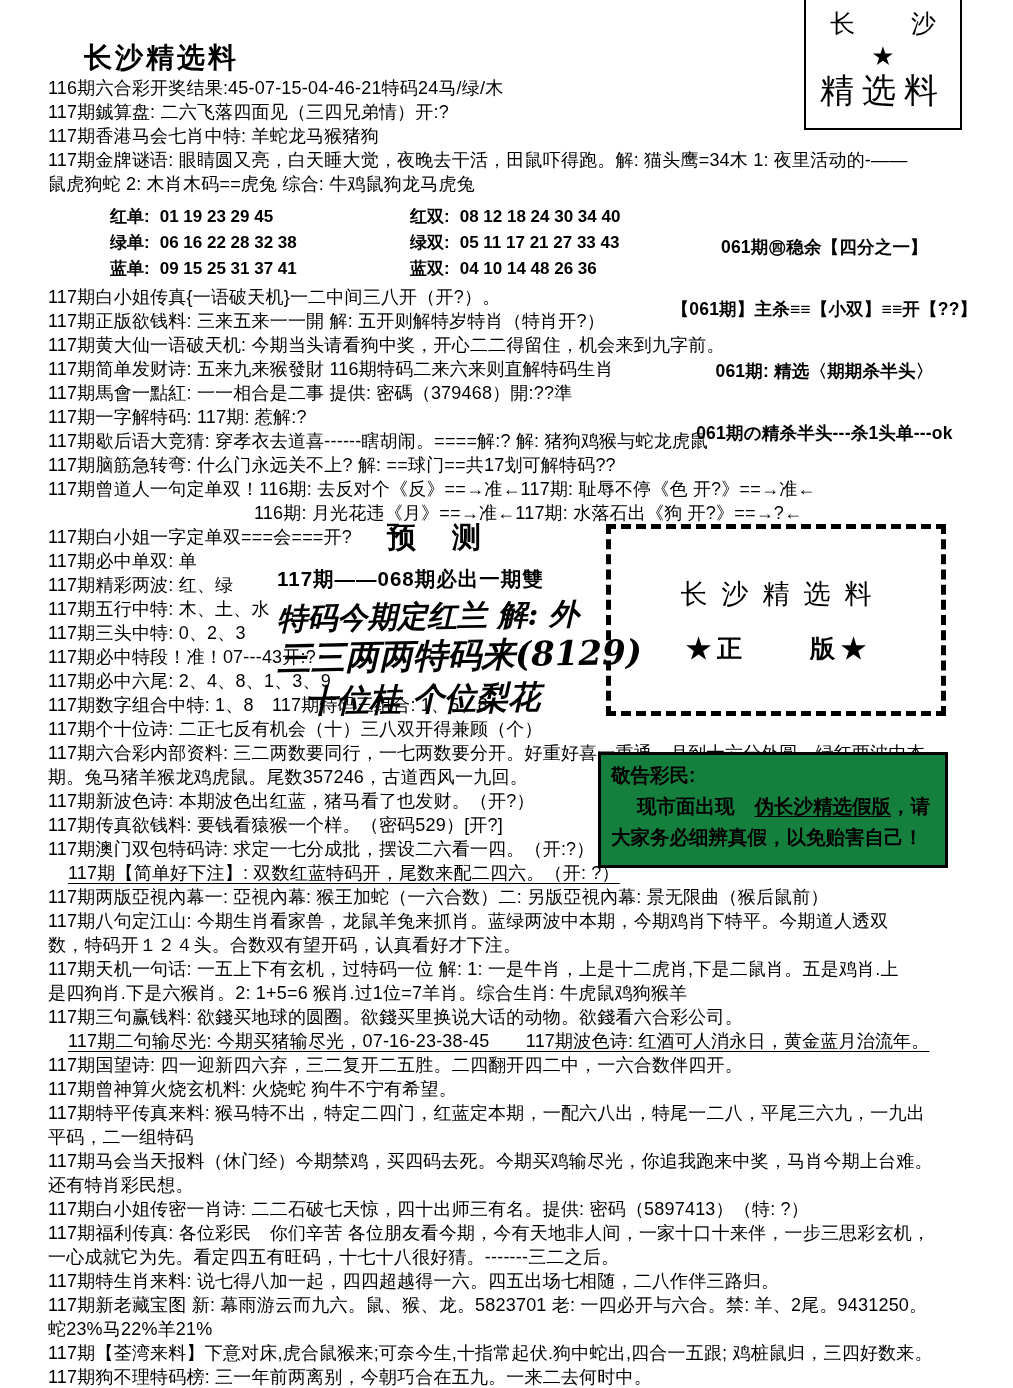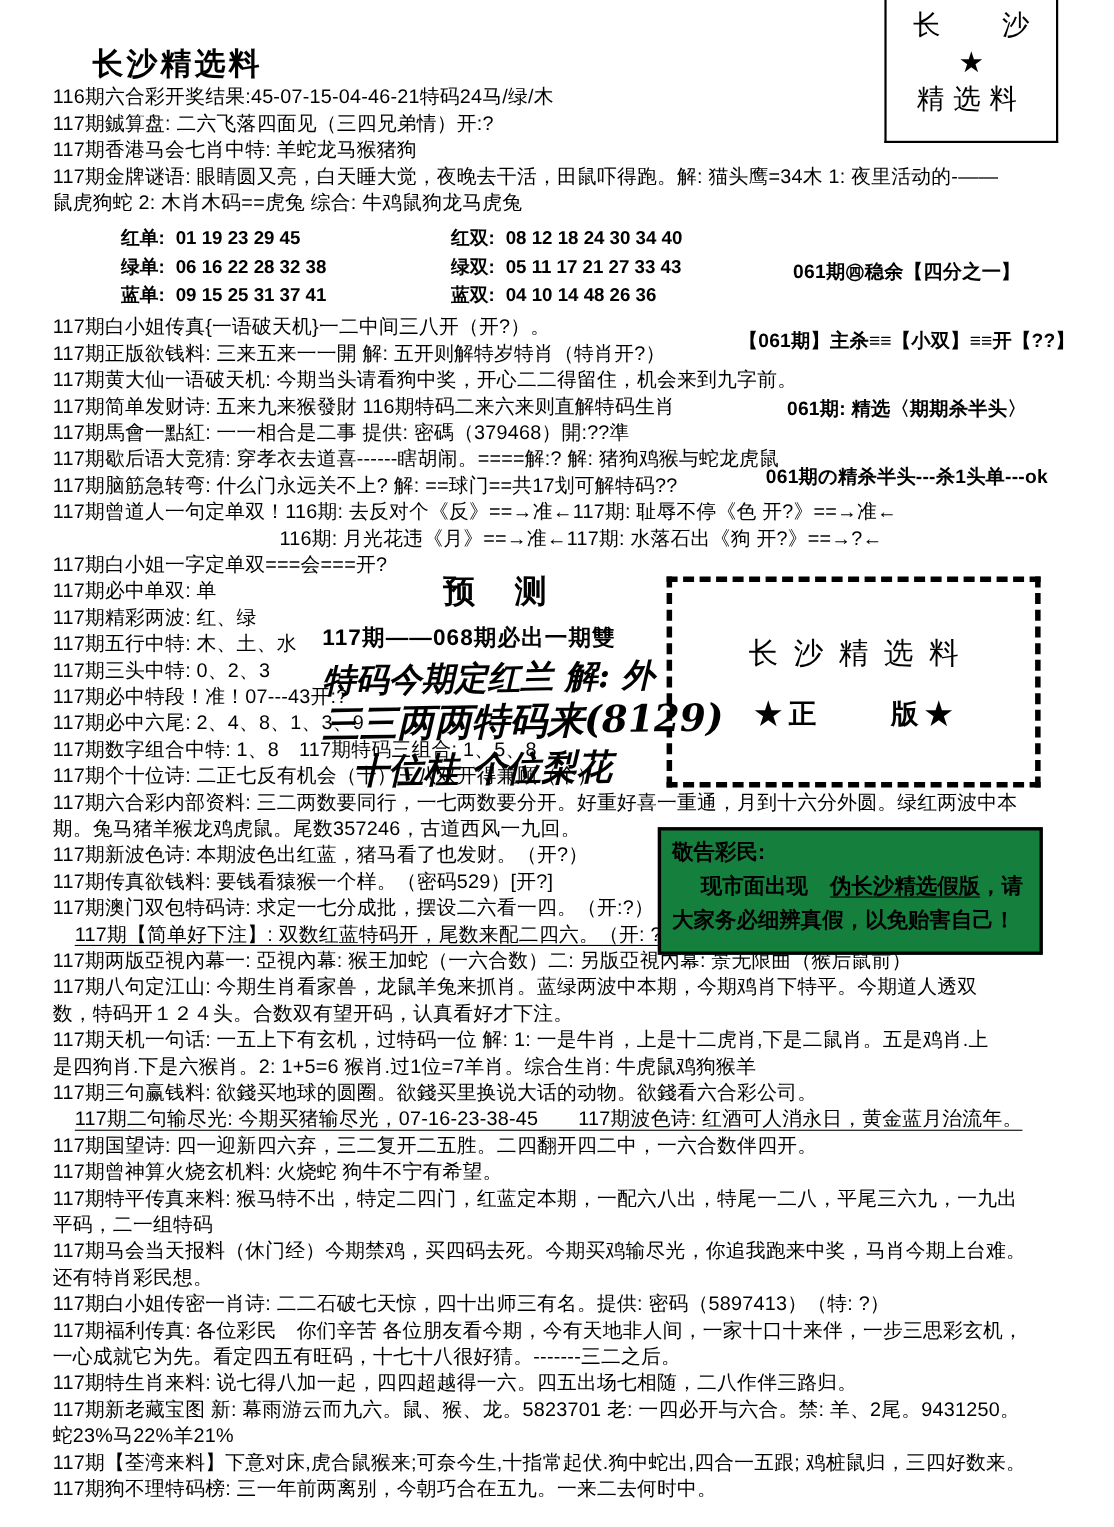--- a/index.html
+++ b/index.html
@@ -21,23 +21,23 @@
   .tg-right{display:flex;}
   .tlabel{margin-right:10px;}
   .block061{margin-left:auto;width:372px;text-align:center;font-weight:bold;}
   .block061 .line{height:22px;line-height:22px;font-size:17.5px;margin-top:40px;}
   
   .logo{position:absolute;left:804px;top:0;width:158px;height:130px;
         border-left:2px solid #000;border-right:2px solid #000;border-bottom:2px solid #000;
         font-family:"Liberation Serif",serif;padding-top:8px;box-sizing:border-box;}
   .logo-r1{display:flex;justify-content:space-between;padding:0 24px;font-size:25px;height:32px;line-height:32px;}
   .logo-star{text-align:center;font-size:26px;height:34px;line-height:34px;}
-  .logo-r2{text-align:center;font-size:25px;letter-spacing:8px;height:34px;line-height:34px;}
+  .logo-r2{text-align:center;font-size:34px;letter-spacing:8px;height:34px;line-height:34px;}
   
-  .pred{position:absolute;left:293px;top:518px;width:360px;}
+  .pred{position:absolute;left:277px;top:518px;width:360px;}
   .pred-title{font-size:29px;font-weight:bold;letter-spacing:14px;margin-left:110px;white-space:nowrap;}
   .pred-l1{font-size:20.5px;font-weight:bold;margin-top:7px;white-space:nowrap;letter-spacing:1px;}
   .hand{font-family:"DejaVu Serif",cursive;font-style:italic;font-weight:bold;white-space:nowrap;}
   .hand1{font-size:30px;margin-top:3px;transform:rotate(-1deg);}
   .hand2{font-size:34px;margin-top:-4px;transform:rotate(-1deg);}
   .hand3{font-size:32px;margin-top:-2px;margin-left:28px;transform:rotate(-1deg);}
   
   .zb{position:absolute;left:606px;top:524px;width:340px;height:192px;box-sizing:border-box;
       border:5px dashed #000;background:#fff;display:flex;flex-direction:column;
       justify-content:center;align-items:center;gap:20px;}
@@ -116,20 +116,21 @@
           <div class="line">061期の精杀半头---杀1头单---ok</div>
         </div>
     </div>
 
     <div>
         <div class="line">117期白小姐传真{一语破天机}一二中间三八开（开?）。</div>
         <div class="line">117期正版欲钱料: 三来五来一一開 解: 五开则解特岁特肖（特肖开?）</div>
         <div class="line">117期黄大仙一语破天机: 今期当头请看狗中奖，开心二二得留住，机会来到九字前。</div>
         <div class="line">117期简单发财诗: 五来九来猴發財 116期特码二来六来则直解特码生肖</div>
         <div class="line">117期馬會一點紅: 一一相合是二事 提供: 密碼（379468）開:??準</div>
+        <div class="line">117期一字解特码: 117期: 惹解:?</div>
         <div class="line">117期歇后语大竞猜: 穿孝衣去道喜------瞎胡闹。====解:? 解: 猪狗鸡猴与蛇龙虎鼠</div>
         <div class="line">117期脑筋急转弯: 什么门永远关不上? 解: ==球门==共17划可解特码??</div>
         <div class="line">117期曾道人一句定单双！116期: 去反对个《反》==→准←117期: 耻辱不停《色 开?》==→准←</div>
         <div class="line indent">116期: 月光花违《月》==→准←117期: 水落石出《狗 开?》==→?←</div>
       </div>
     <div>
         <div class="line">117期白小姐一字定单双===会===开?</div>
         <div class="line">117期必中单双: 单</div>
         <div class="line">117期精彩两波: 红、绿</div>
         <div class="line">117期五行中特: 木、土、水</div>

